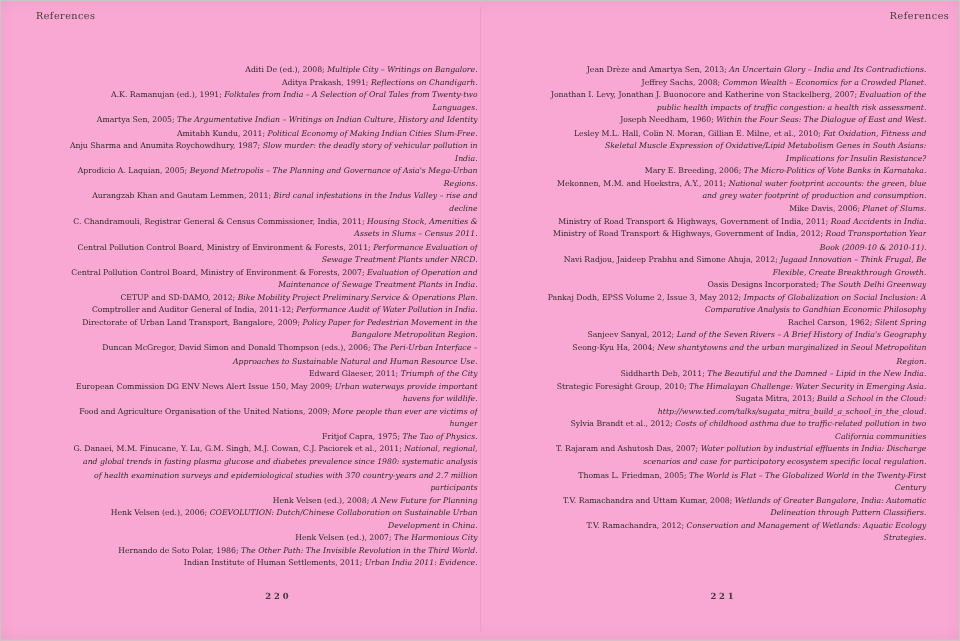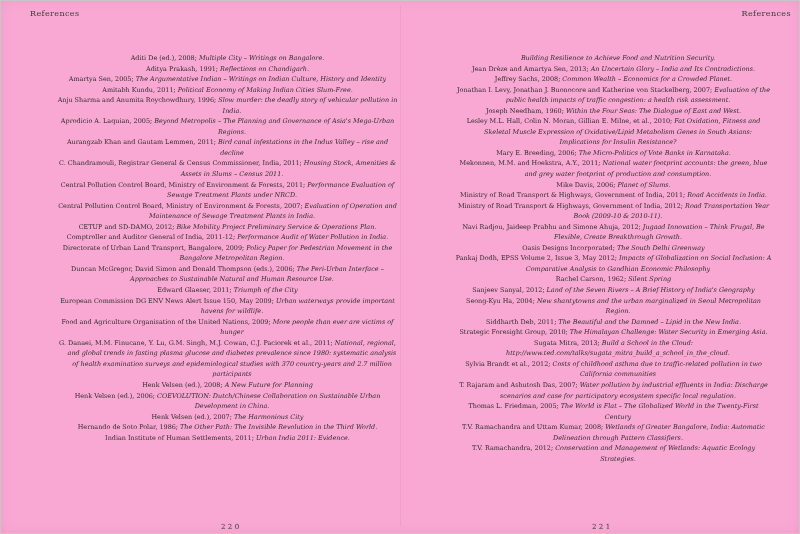--- a/index.html
+++ b/index.html
@@ -30,76 +30,78 @@
   .rh-left  { left: 30px; }
   .rh-right { right: 9px; }
   .ref-list {
     position: absolute;
     top: 53px;
     height: 440px;
     overflow: hidden;
     font-size: 6.45px;
     line-height: 10.55px;
     color: #2e2d2a;
-    text-align: center;
+    text-align: right;
     filter: blur(0.18px);
   }
   .rl-left  { left: 57px;  width: 341px; }
   .rl-right { left: 455px; width: 317px; }
   .ref-entry { padding-left: 9px; text-indent: -9px; }
   .ref-cont  { padding-left: 9px; text-indent: 0; font-style: italic; }
   .ttl { font-style: italic; }
   .page-number {
     position: absolute;
-    top: 523px;
+    top: 492px;
     font-size: 7px;
     letter-spacing: 2.4px;
     color: #3a3936;
     filter: blur(0.2px);
+    font-weight: bold;
   }
   .pn-left  { left: 221px; }
   .pn-right { left: 592px; text-align: right; }
 </style>
 </head>
 <body>
 
 <div class="canvas">
   <div class="gutter"></div>
 
   <div class="running-header rh-left">References</div>
   <div class="ref-list rl-left" id="refs-left">
       <div class="ref-entry"><span>Aditi De (ed.), 2008; </span><span class="ttl">Multiple City – Writings on Bangalore.</span></div>
       <div class="ref-entry"><span>Aditya Prakash, 1991; </span><span class="ttl">Reflections on Chandigarh.</span></div>
+      <div class="ref-entry"><span>A.K. Ramanujan (ed.), 1991; </span><span class="ttl">Folktales from India – A Selection of Oral Tales from Twenty-two Languages.</span></div>
       <div class="ref-entry"><span>Amartya Sen, 2005; </span><span class="ttl">The Argumentative Indian – Writings on Indian Culture, History and Identity</span></div>
       <div class="ref-entry"><span>Amitabh Kundu, 2011; </span><span class="ttl">Political Economy of Making Indian Cities Slum-Free.</span></div>
-      <div class="ref-entry"><span>Anju Sharma and Anumita Roychowdhury, 1996; </span><span class="ttl">Slow murder: the deadly story of vehicular pollution in India.</span></div>
+      <div class="ref-entry"><span>Anju Sharma and Anumita Roychowdhury, 1987; </span><span class="ttl">Slow murder: the deadly story of vehicular pollution in India.</span></div>
       <div class="ref-entry"><span>Aprodicio A. Laquian, 2005; </span><span class="ttl">Beyond Metropolis – The Planning and Governance of Asia's Mega-Urban Regions.</span></div>
       <div class="ref-entry"><span>Aurangzab Khan and Gautam Lemmen, 2011; </span><span class="ttl">Bird canal infestations in the Indus Valley – rise and decline</span></div>
       <div class="ref-entry"><span>C. Chandramouli, Registrar General &amp; Census Commissioner, India, 2011; </span><span class="ttl">Housing Stock, Amenities &amp; Assets in Slums – Census 2011.</span></div>
       <div class="ref-entry"><span>Central Pollution Control Board, Ministry of Environment &amp; Forests, 2011; </span><span class="ttl">Performance Evaluation of Sewage Treatment Plants under NRCD.</span></div>
       <div class="ref-entry"><span>Central Pollution Control Board, Ministry of Environment &amp; Forests, 2007; </span><span class="ttl">Evaluation of Operation and Maintenance of Sewage Treatment Plants in India.</span></div>
       <div class="ref-entry"><span>CETUP and SD-DAMO, 2012; </span><span class="ttl">Bike Mobility Project Preliminary Service &amp; Operations Plan.</span></div>
       <div class="ref-entry"><span>Comptroller and Auditor General of India, 2011-12; </span><span class="ttl">Performance Audit of Water Pollution in India.</span></div>
       <div class="ref-entry"><span>Directorate of Urban Land Transport, Bangalore, 2009; </span><span class="ttl">Policy Paper for Pedestrian Movement in the Bangalore Metropolitan Region.</span></div>
       <div class="ref-entry"><span>Duncan McGregor, David Simon and Donald Thompson (eds.), 2006; </span><span class="ttl">The Peri-Urban Interface – Approaches to Sustainable Natural and Human Resource Use.</span></div>
       <div class="ref-entry"><span>Edward Glaeser, 2011; </span><span class="ttl">Triumph of the City</span></div>
       <div class="ref-entry"><span>European Commission DG ENV News Alert Issue 150, May 2009; </span><span class="ttl">Urban waterways provide important havens for wildlife.</span></div>
       <div class="ref-entry"><span>Food and Agriculture Organisation of the United Nations, 2009; </span><span class="ttl">More people than ever are victims of hunger</span></div>
+      <div class="ref-entry"><span>Fritjof Capra, 1975; </span><span class="ttl">The Tao of Physics.</span></div>
       <div class="ref-entry"><span>G. Danaei, M.M. Finucane, Y. Lu, G.M. Singh, M.J. Cowan, C.J. Paciorek et al., 2011; </span><span class="ttl">National, regional, and global trends in fasting plasma glucose and diabetes prevalence since 1980: systematic analysis of health examination surveys and epidemiological studies with 370 country-years and 2.7 million participants</span></div>
       <div class="ref-entry"><span>Henk Velsen (ed.), 2008; </span><span class="ttl">A New Future for Planning</span></div>
       <div class="ref-entry"><span>Henk Velsen (ed.), 2006; </span><span class="ttl">COEVOLUTION: Dutch/Chinese Collaboration on Sustainable Urban Development in China.</span></div>
       <div class="ref-entry"><span>Henk Velsen (ed.), 2007; </span><span class="ttl">The Harmonious City</span></div>
       <div class="ref-entry"><span>Hernando de Soto Polar, 1986; </span><span class="ttl">The Other Path: The Invisible Revolution in the Third World.</span></div>
       <div class="ref-entry"><span>Indian Institute of Human Settlements, 2011; </span><span class="ttl">Urban India 2011: Evidence.</span></div>
     </div>
   <div class="page-number pn-left">220</div>
 
   <div class="running-header rh-right">References</div>
   <div class="ref-list rl-right" id="refs-right">
-      <div class="ref-cont">Building Resilience to Achieve Food and Nutrition Security.</div>
       <div class="ref-entry"><span>Jean Drèze and Amartya Sen, 2013; </span><span class="ttl">An Uncertain Glory – India and Its Contradictions.</span></div>
       <div class="ref-entry"><span>Jeffrey Sachs, 2008; </span><span class="ttl">Common Wealth – Economics for a Crowded Planet.</span></div>
       <div class="ref-entry"><span>Jonathan I. Levy, Jonathan J. Buonocore and Katherine von Stackelberg, 2007; </span><span class="ttl">Evaluation of the public health impacts of traffic congestion: a health risk assessment.</span></div>
       <div class="ref-entry"><span>Joseph Needham, 1960; </span><span class="ttl">Within the Four Seas: The Dialogue of East and West.</span></div>
       <div class="ref-entry"><span>Lesley M.L. Hall, Colin N. Moran, Gillian E. Milne, et al., 2010; </span><span class="ttl">Fat Oxidation, Fitness and Skeletal Muscle Expression of Oxidative/Lipid Metabolism Genes in South Asians: Implications for Insulin Resistance?</span></div>
       <div class="ref-entry"><span>Mary E. Breeding, 2006; </span><span class="ttl">The Micro-Politics of Vote Banks in Karnataka.</span></div>
       <div class="ref-entry"><span>Mekonnen, M.M. and Hoekstra, A.Y., 2011; </span><span class="ttl">National water footprint accounts: the green, blue and grey water footprint of production and consumption.</span></div>
       <div class="ref-entry"><span>Mike Davis, 2006; </span><span class="ttl">Planet of Slums.</span></div>
       <div class="ref-entry"><span>Ministry of Road Transport &amp; Highways, Government of India, 2011; </span><span class="ttl">Road Accidents in India.</span></div>
       <div class="ref-entry"><span>Ministry of Road Transport &amp; Highways, Government of India, 2012; </span><span class="ttl">Road Transportation Year Book (2009-10 &amp; 2010-11).</span></div>

